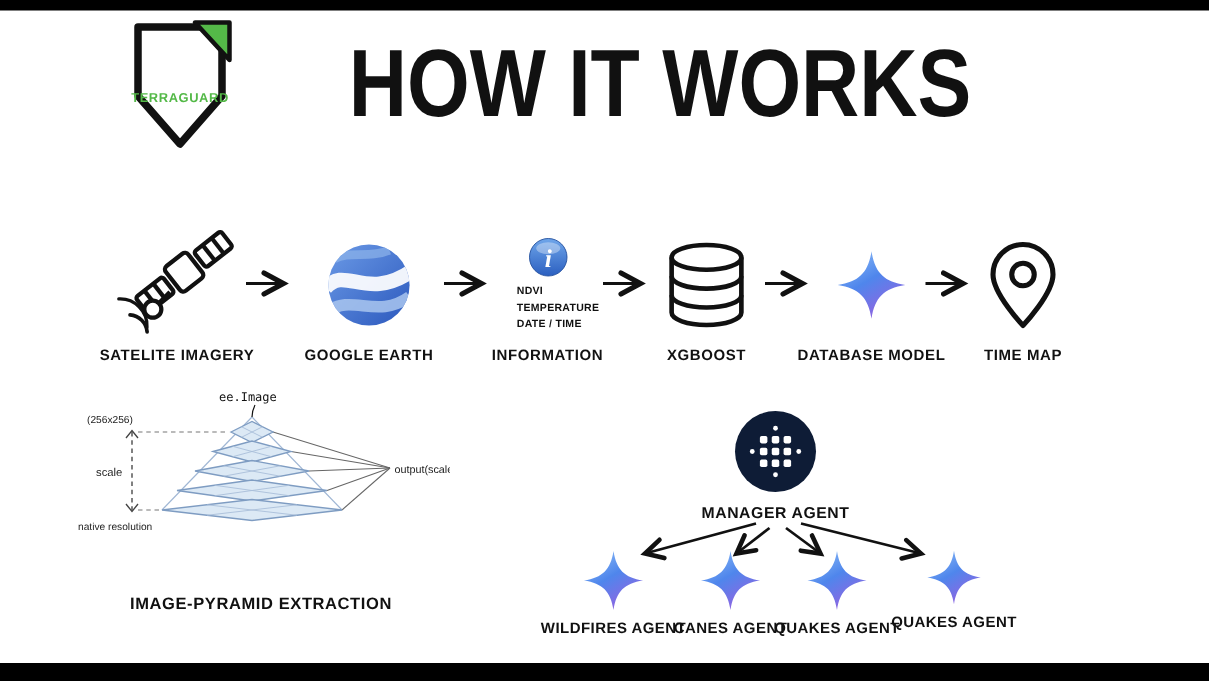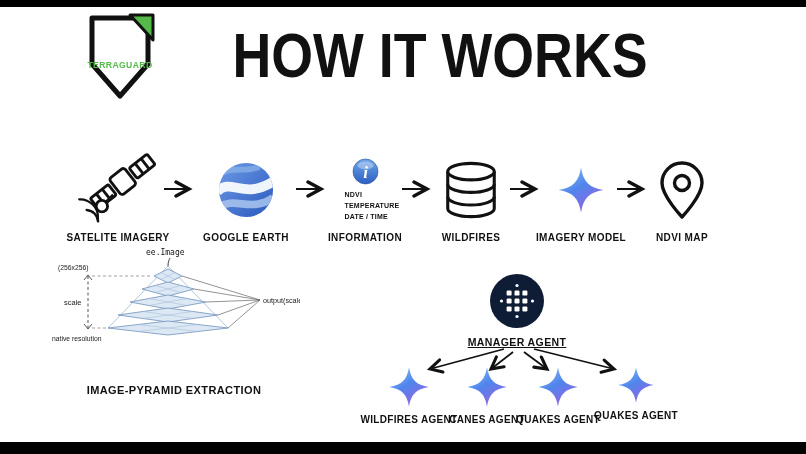--- a/index.html
+++ b/index.html
@@ -31,26 +31,26 @@
   .step.s-xgb{left:521px;width:120px;}
   .step.s-map{left:632px;width:100px;}
   .flow-arrow{position:absolute;top:179px;}
   .flow-arrow.a1{left:162px;}
   .flow-arrow.a2{left:294px;}
   .flow-arrow.a3{left:400px;}
   .flow-arrow.a4{left:508px;}
   .flow-arrow.a5{left:615px;}
 
   
-  .pyramid{position:absolute;left:48px;top:244px;width:252px;}
+  .pyramid{position:absolute;left:48px;top:256px;width:252px;}
   .pyramid-caption{margin-top:18px;text-align:center;font-size:11px;font-weight:bold;letter-spacing:.4px;}
 
   
   .manager{position:absolute;left:460px;top:272px;width:114px;display:flex;flex-direction:column;align-items:center;}
-  .manager-label{margin-top:6px;font-size:10.5px;font-weight:bold;letter-spacing:.4px;white-space:nowrap;text-decoration:underline;}
+  .manager-label{margin-top:6px;font-size:10.5px;font-weight:bold;letter-spacing:.4px;white-space:nowrap;}
   .fan{position:absolute;left:388px;top:346px;}
   .agent{position:absolute;top:366px;width:96px;display:flex;flex-direction:column;align-items:center;}
   .agent-label{margin-top:6px;font-size:10px;font-weight:bold;letter-spacing:.3px;white-space:nowrap;}
   .agent.g1{left:361px;}
   .agent.g2{left:439px;}
   .agent.g3{left:510px;}
   .agent.g4{left:588px;}
 
   svg text{font-family:"Liberation Sans",sans-serif;}
   .mono{font-family:"DejaVu Sans Mono",monospace;}
@@ -162,48 +162,48 @@
 
   <div class="step s-db">
     <div class="icon-area">
       <svg width="62" height="64" viewBox="0 0 64 66">
         <path d="M 8,14 V 52 A 24 8.5 0 0 0 56,52 V 14" fill="#fff" stroke="#111" stroke-width="3.2"></path>
         <ellipse cx="32" cy="14" rx="24" ry="8.5" fill="#fff" stroke="#111" stroke-width="3.2"></ellipse>
         <path d="M 8,27 A 24 8.5 0 0 0 56,27" fill="none" stroke="#111" stroke-width="3.2"></path>
         <path d="M 8,40 A 24 8.5 0 0 0 56,40" fill="none" stroke="#111" stroke-width="3.2"></path>
       </svg>
     </div>
-    <div class="step-label">WILDFIRES</div>
+    <div class="step-label">XGBOOST</div>
   </div>
 
   <svg class="flow-arrow a4" width="36" height="20" viewBox="0 0 36 20">
     <line x1="2" y1="10" x2="27" y2="10" stroke="#111" stroke-width="2" marker-end="url(#ah)"></line>
   </svg>
 
   <div class="step s-xgb">
     <div class="icon-area">
       <svg width="48" height="48" viewBox="0 0 64 64">
         <path d="M32 2 C35 21 43 29 62 32 C43 35 35 43 32 62 C29 43 21 35 2 32 C21 29 29 21 32 2 Z" fill="url(#sparkGrad)"></path>
       </svg>
     </div>
-    <div class="step-label">IMAGERY MODEL</div>
+    <div class="step-label">DATABASE MODEL</div>
   </div>
 
   <svg class="flow-arrow a5" width="36" height="20" viewBox="0 0 36 20">
     <line x1="2" y1="10" x2="27" y2="10" stroke="#111" stroke-width="2" marker-end="url(#ah)"></line>
   </svg>
 
   <div class="step s-map">
     <div class="icon-area">
       <svg width="52" height="62" viewBox="0 0 52 62">
         <path d="M26,4 C15,4 6,13 6,24 C6,37 26,58 26,58 C26,58 46,37 46,24 C46,13 37,4 26,4 Z" fill="#fff" stroke="#111" stroke-width="3.4" stroke-linejoin="round"></path>
         <circle cx="26" cy="24" r="7.5" fill="#fff" stroke="#111" stroke-width="3.4"></circle>
       </svg>
     </div>
-    <div class="step-label">NDVI MAP</div>
+    <div class="step-label">TIME MAP</div>
   </div>
 
   <div class="pyramid">
     <svg width="252" height="118" viewBox="0 0 252 118">
 
       <g stroke="#666" stroke-width="0.7">
         <line x1="134" y1="32" x2="212" y2="56"></line>
         <line x1="146" y1="45" x2="212" y2="56"></line>
         <line x1="158" y1="58" x2="212" y2="56"></line>
         <line x1="170" y1="71" x2="212" y2="56"></line>

